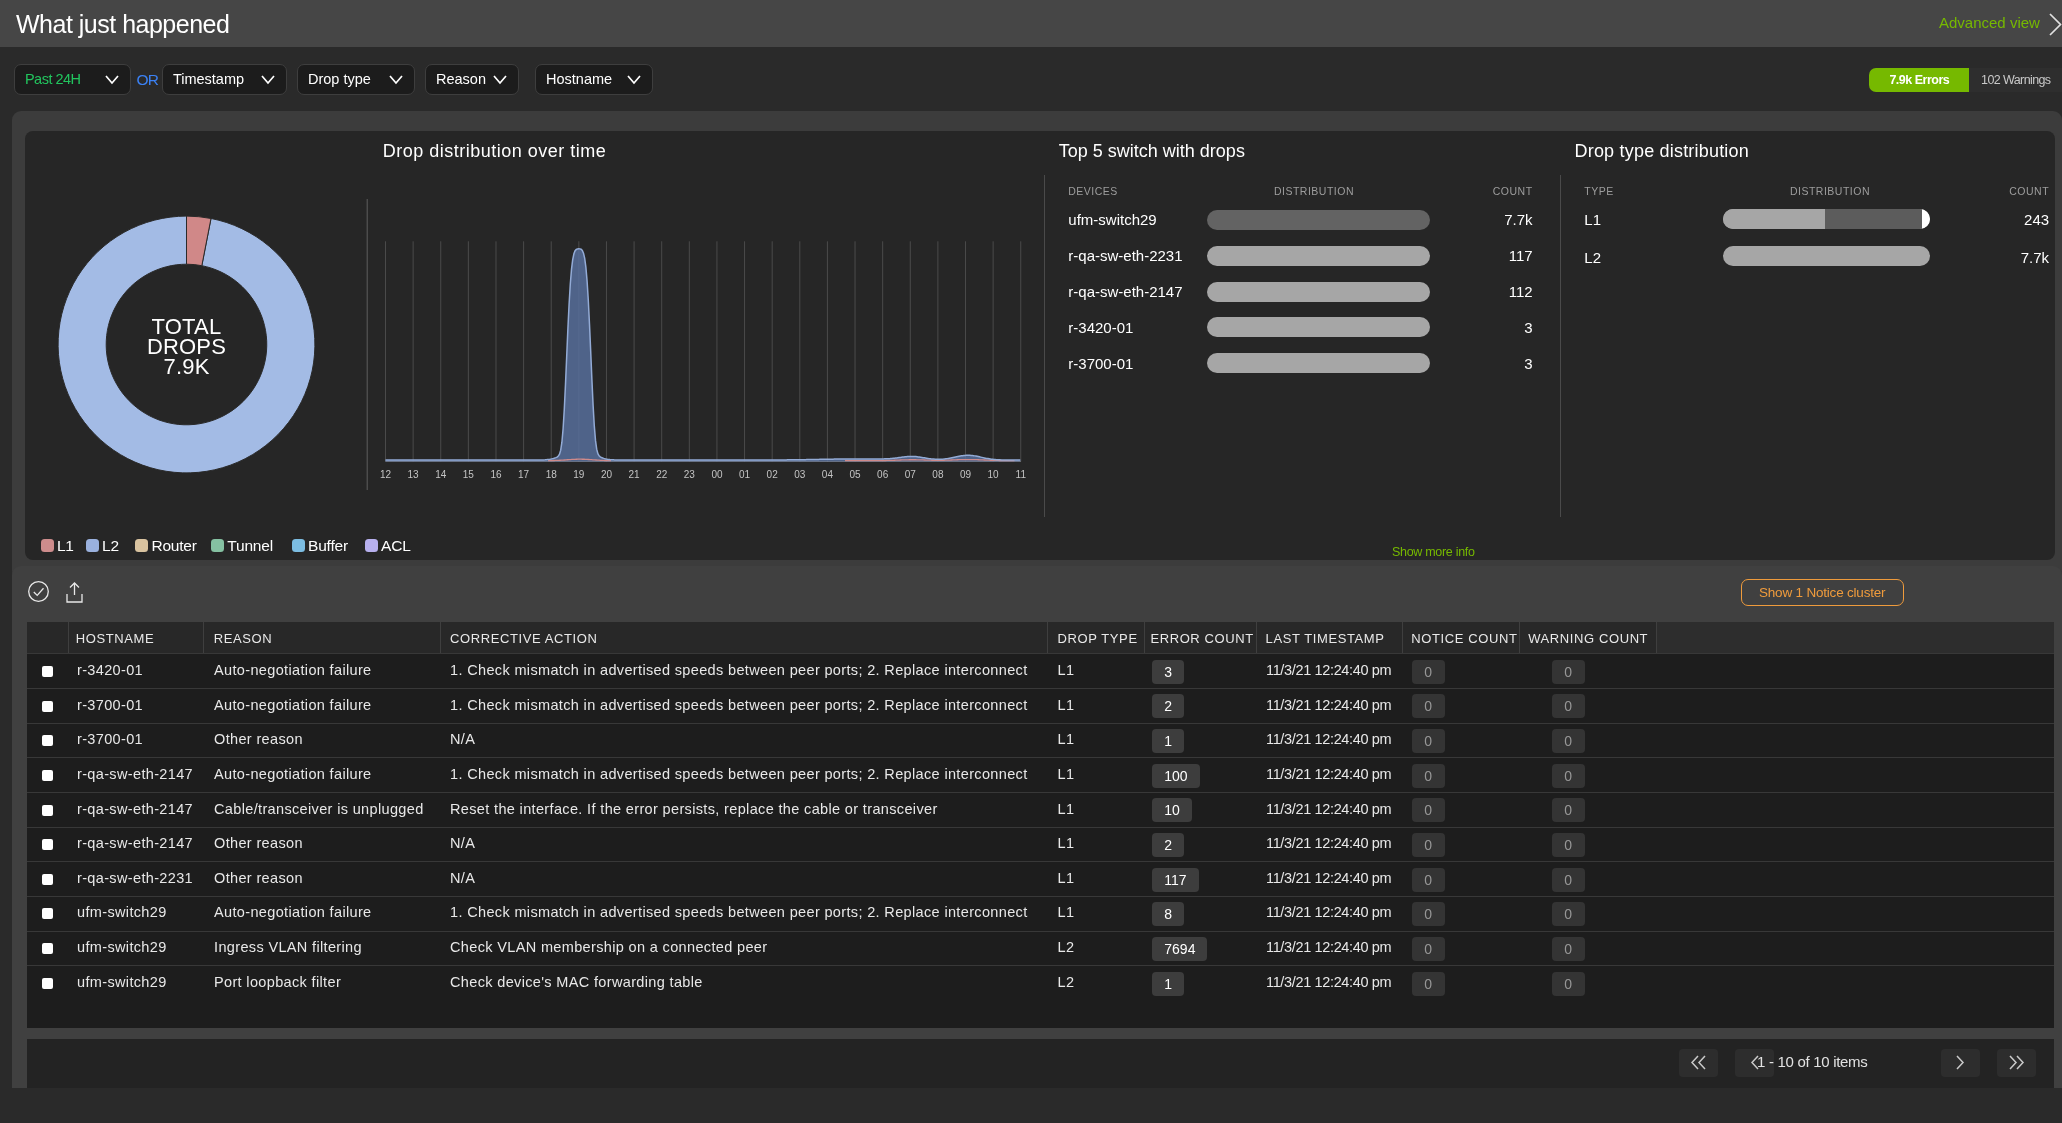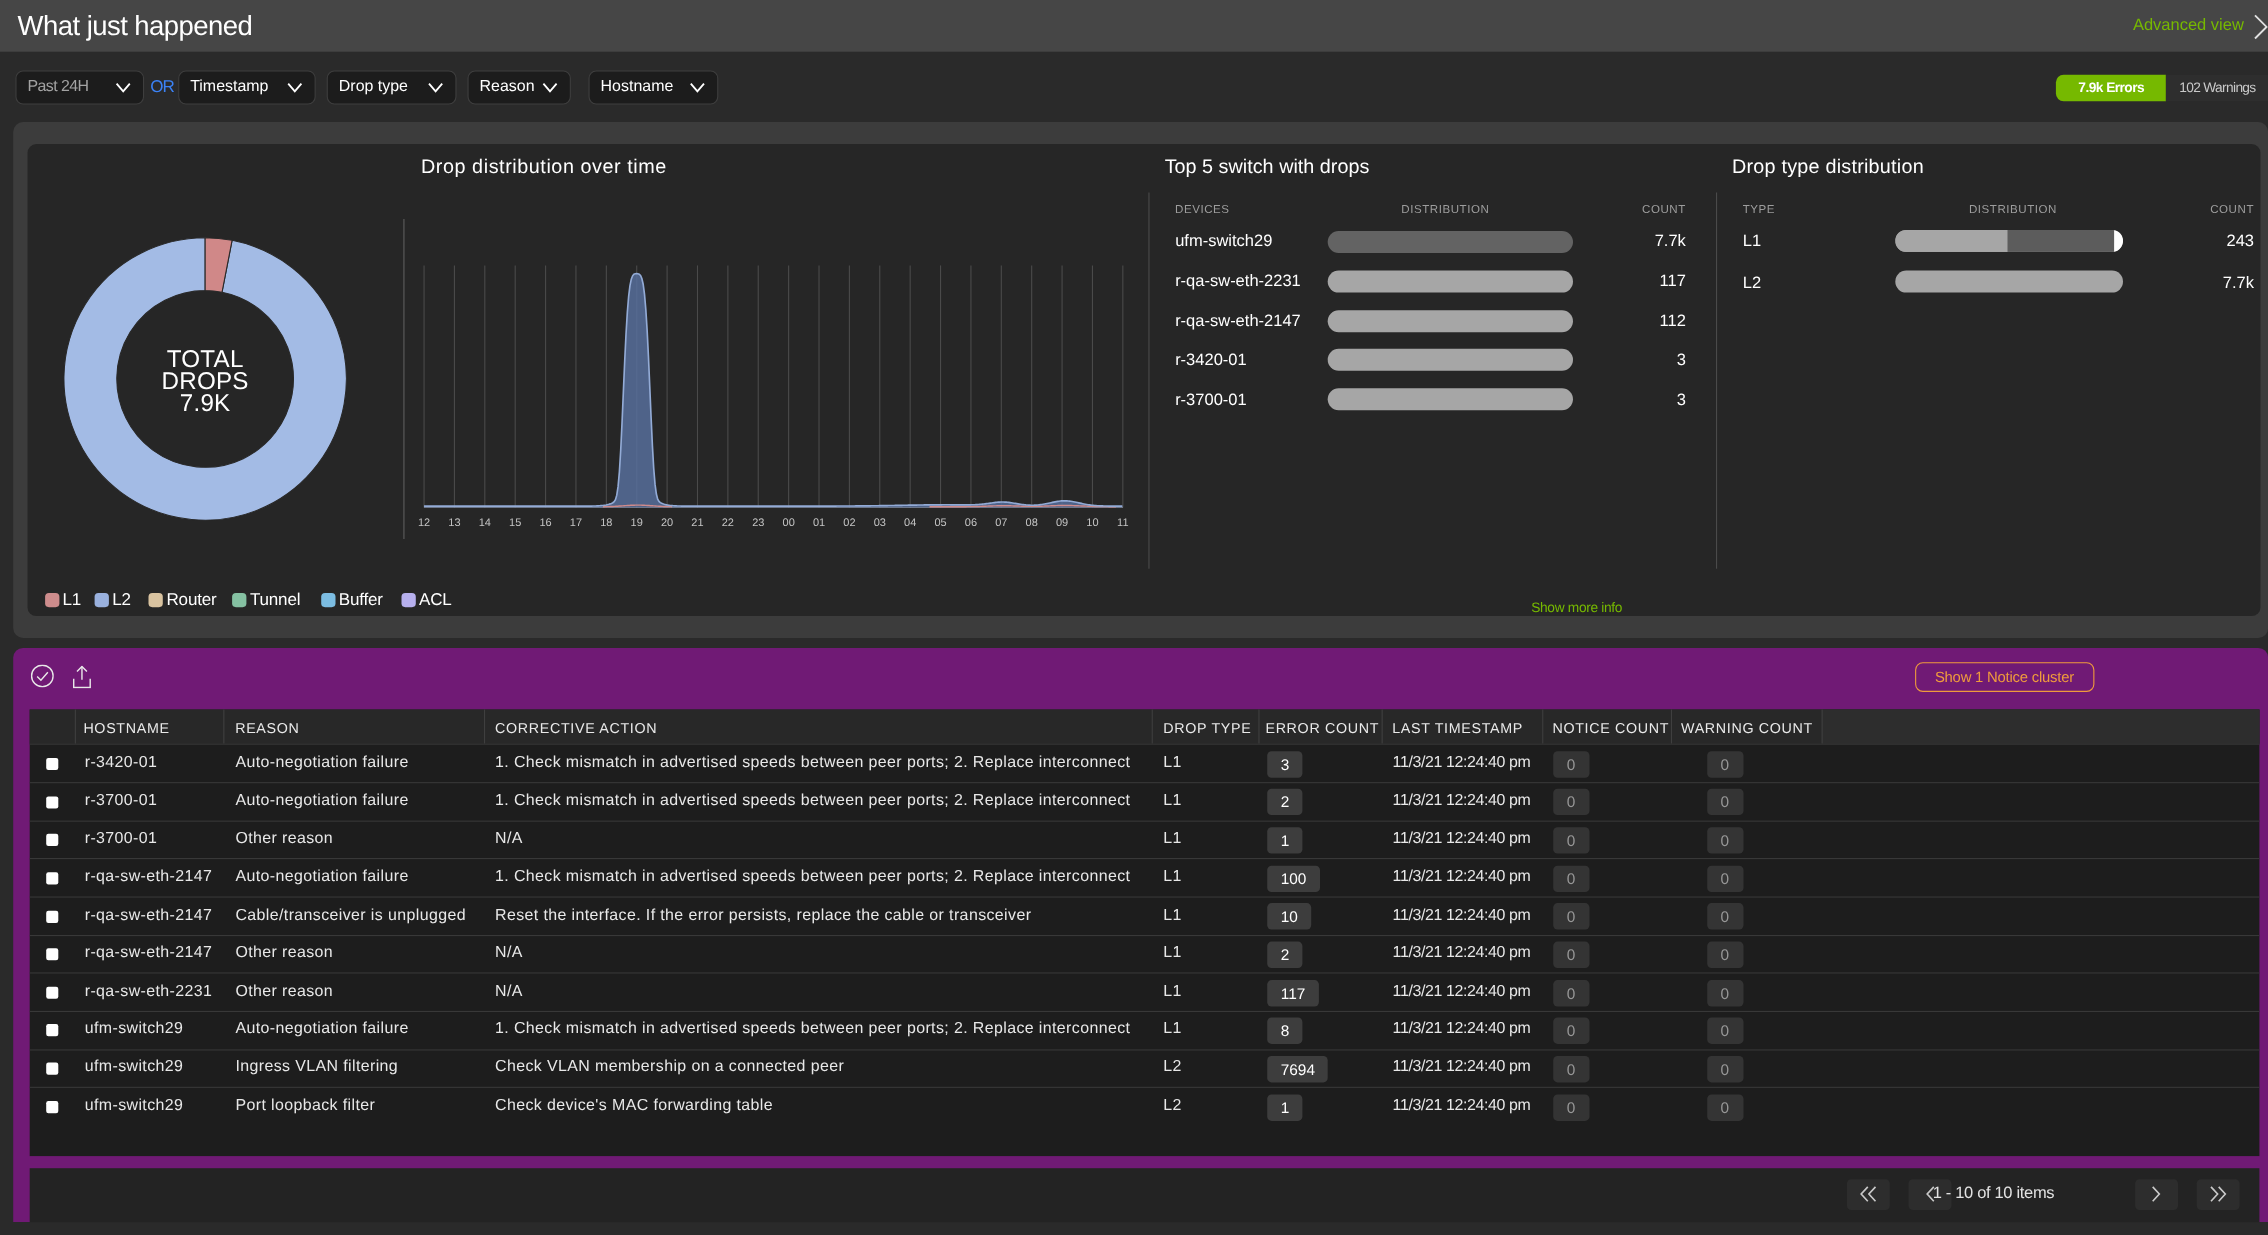--- a/index.html
+++ b/index.html
@@ -18,21 +18,21 @@
 .chdr{position:absolute;top:54px;font-size:10.5px;color:#9d9d9d;letter-spacing:0.5px}
 .t5name{position:absolute;left:1043.3px;font-size:15px;color:#fff;line-height:19px}
 .t5bar{position:absolute;left:1182px;width:223px;height:20px;border-radius:10px}
 .t5cnt{position:absolute;left:1407.6px;width:100px;text-align:right;font-size:15px;color:#fff;line-height:19px}
 .dtname{position:absolute;left:1559.3px;font-size:15px;color:#fff;line-height:19px}
 .dtbar{position:absolute;left:1698.2px;width:207px;height:20px;border-radius:10px;overflow:hidden;background:#a6a6a6}
 .dtcnt{position:absolute;left:1924.1px;width:100px;text-align:right;font-size:15px;color:#fff;line-height:19px}
 .leg{position:absolute;top:405.4px;height:19px;display:flex;align-items:center;color:#fff;font-size:15.5px;letter-spacing:-0.2px}
 .leg i{width:13px;height:13px;border-radius:3.5px;display:inline-block;margin-right:3px}
 #showmore{position:absolute;left:1367px;top:414px;width:200px;text-align:left;font-size:12.5px;letter-spacing:-0.3px;color:#76b900}
-#bpanel{position:absolute;left:12px;top:589px;width:2050px;height:522px;background:#701a75;border-radius:9px 9px 0 0}
+#bpanel{position:absolute;left:12px;top:566px;width:2050px;height:522px;background:#404040;border-radius:9px 9px 0 0}
 #notice-btn{position:absolute;left:1728.7px;top:12.5px;width:163px;height:27px;border:1px solid #ef9b3c;border-radius:7px;color:#ef9b3c;font-size:13.5px;letter-spacing:-0.2px;text-align:center;line-height:25px}
 #tbl{position:absolute;left:15px;top:56px;width:2027px;height:406px;background:#1d1d1d}
 #thead{position:absolute;left:0;top:0;width:2027px;height:31.4px;background:#282828}
 #thead span{position:absolute;top:8.5px;font-size:13px;color:#e9e9e9;letter-spacing:0.6px}
 #thead .vs{position:absolute;top:0;width:1px;height:31.4px;background:#3f3f3f}
 #thead .fill{position:absolute;left:1629px;top:0;width:398px;height:31.4px;background:#2d2d2d}
 .trow{position:absolute;left:0;width:2027px;height:34.65px;border-top:1px solid #383838;color:#e8e8e8}
 .trow .c{position:absolute;top:7.5px;font-size:14.5px;letter-spacing:0.35px;white-space:nowrap}
 .trow .ts{letter-spacing:-0.35px}
 .trow .cb{position:absolute;left:15.4px;top:11.5px;width:11px;height:11px;background:#fff;border-radius:2px}
@@ -42,21 +42,21 @@
 .pbtn{position:absolute;top:9.6px;width:39px;height:28px;background:#2d2d2d;border-radius:4px;text-align:center}
 #pginfo{position:absolute;left:1730px;top:13.5px;width:200px;text-align:left;font-size:15px;letter-spacing:-0.3px;color:#e2e2e2}
 </style></head><body>
 <div id="hdr">
     <h1>What just happened</h1>
     <span id="adv">Advanced view</span>
 <svg style="position:absolute;left:2049px;top:13px" width="16" height="23" viewBox="0 0 16 23">
       <path d="M1 1 L11.5 11.5 L1 22" fill="none" stroke="#e0e0e0" stroke-width="1.7"></path>
     </svg>
 </div>
-<div class="dd" style="left:13.9px;width:117px;color:#a3a3a3;letter-spacing:-0.5px">Past 24H<svg class="chev" width="14" height="10" viewBox="0 0 14 10">
+<div class="dd" style="left:13.9px;width:117px;color:#22c55e;letter-spacing:-0.5px">Past 24H<svg class="chev" width="14" height="10" viewBox="0 0 14 10">
       <path d="M1 1 L7 8 L13 1" fill="none" stroke="#fff" stroke-width="1.7"></path>
     </svg></div>
 <span id="or">OR</span>
 <div class="dd" style="left:161.9px;width:125.2px">Timestamp<svg class="chev" width="14" height="10" viewBox="0 0 14 10">
       <path d="M1 1 L7 8 L13 1" fill="none" stroke="#fff" stroke-width="1.7"></path>
     </svg></div>
 <div class="dd" style="left:297px;width:118px">Drop type<svg class="chev" width="14" height="10" viewBox="0 0 14 10">
       <path d="M1 1 L7 8 L13 1" fill="none" stroke="#fff" stroke-width="1.7"></path>
     </svg></div>
 <div class="dd" style="left:425px;width:94px">Reason<svg class="chev" width="14" height="10" viewBox="0 0 14 10">

